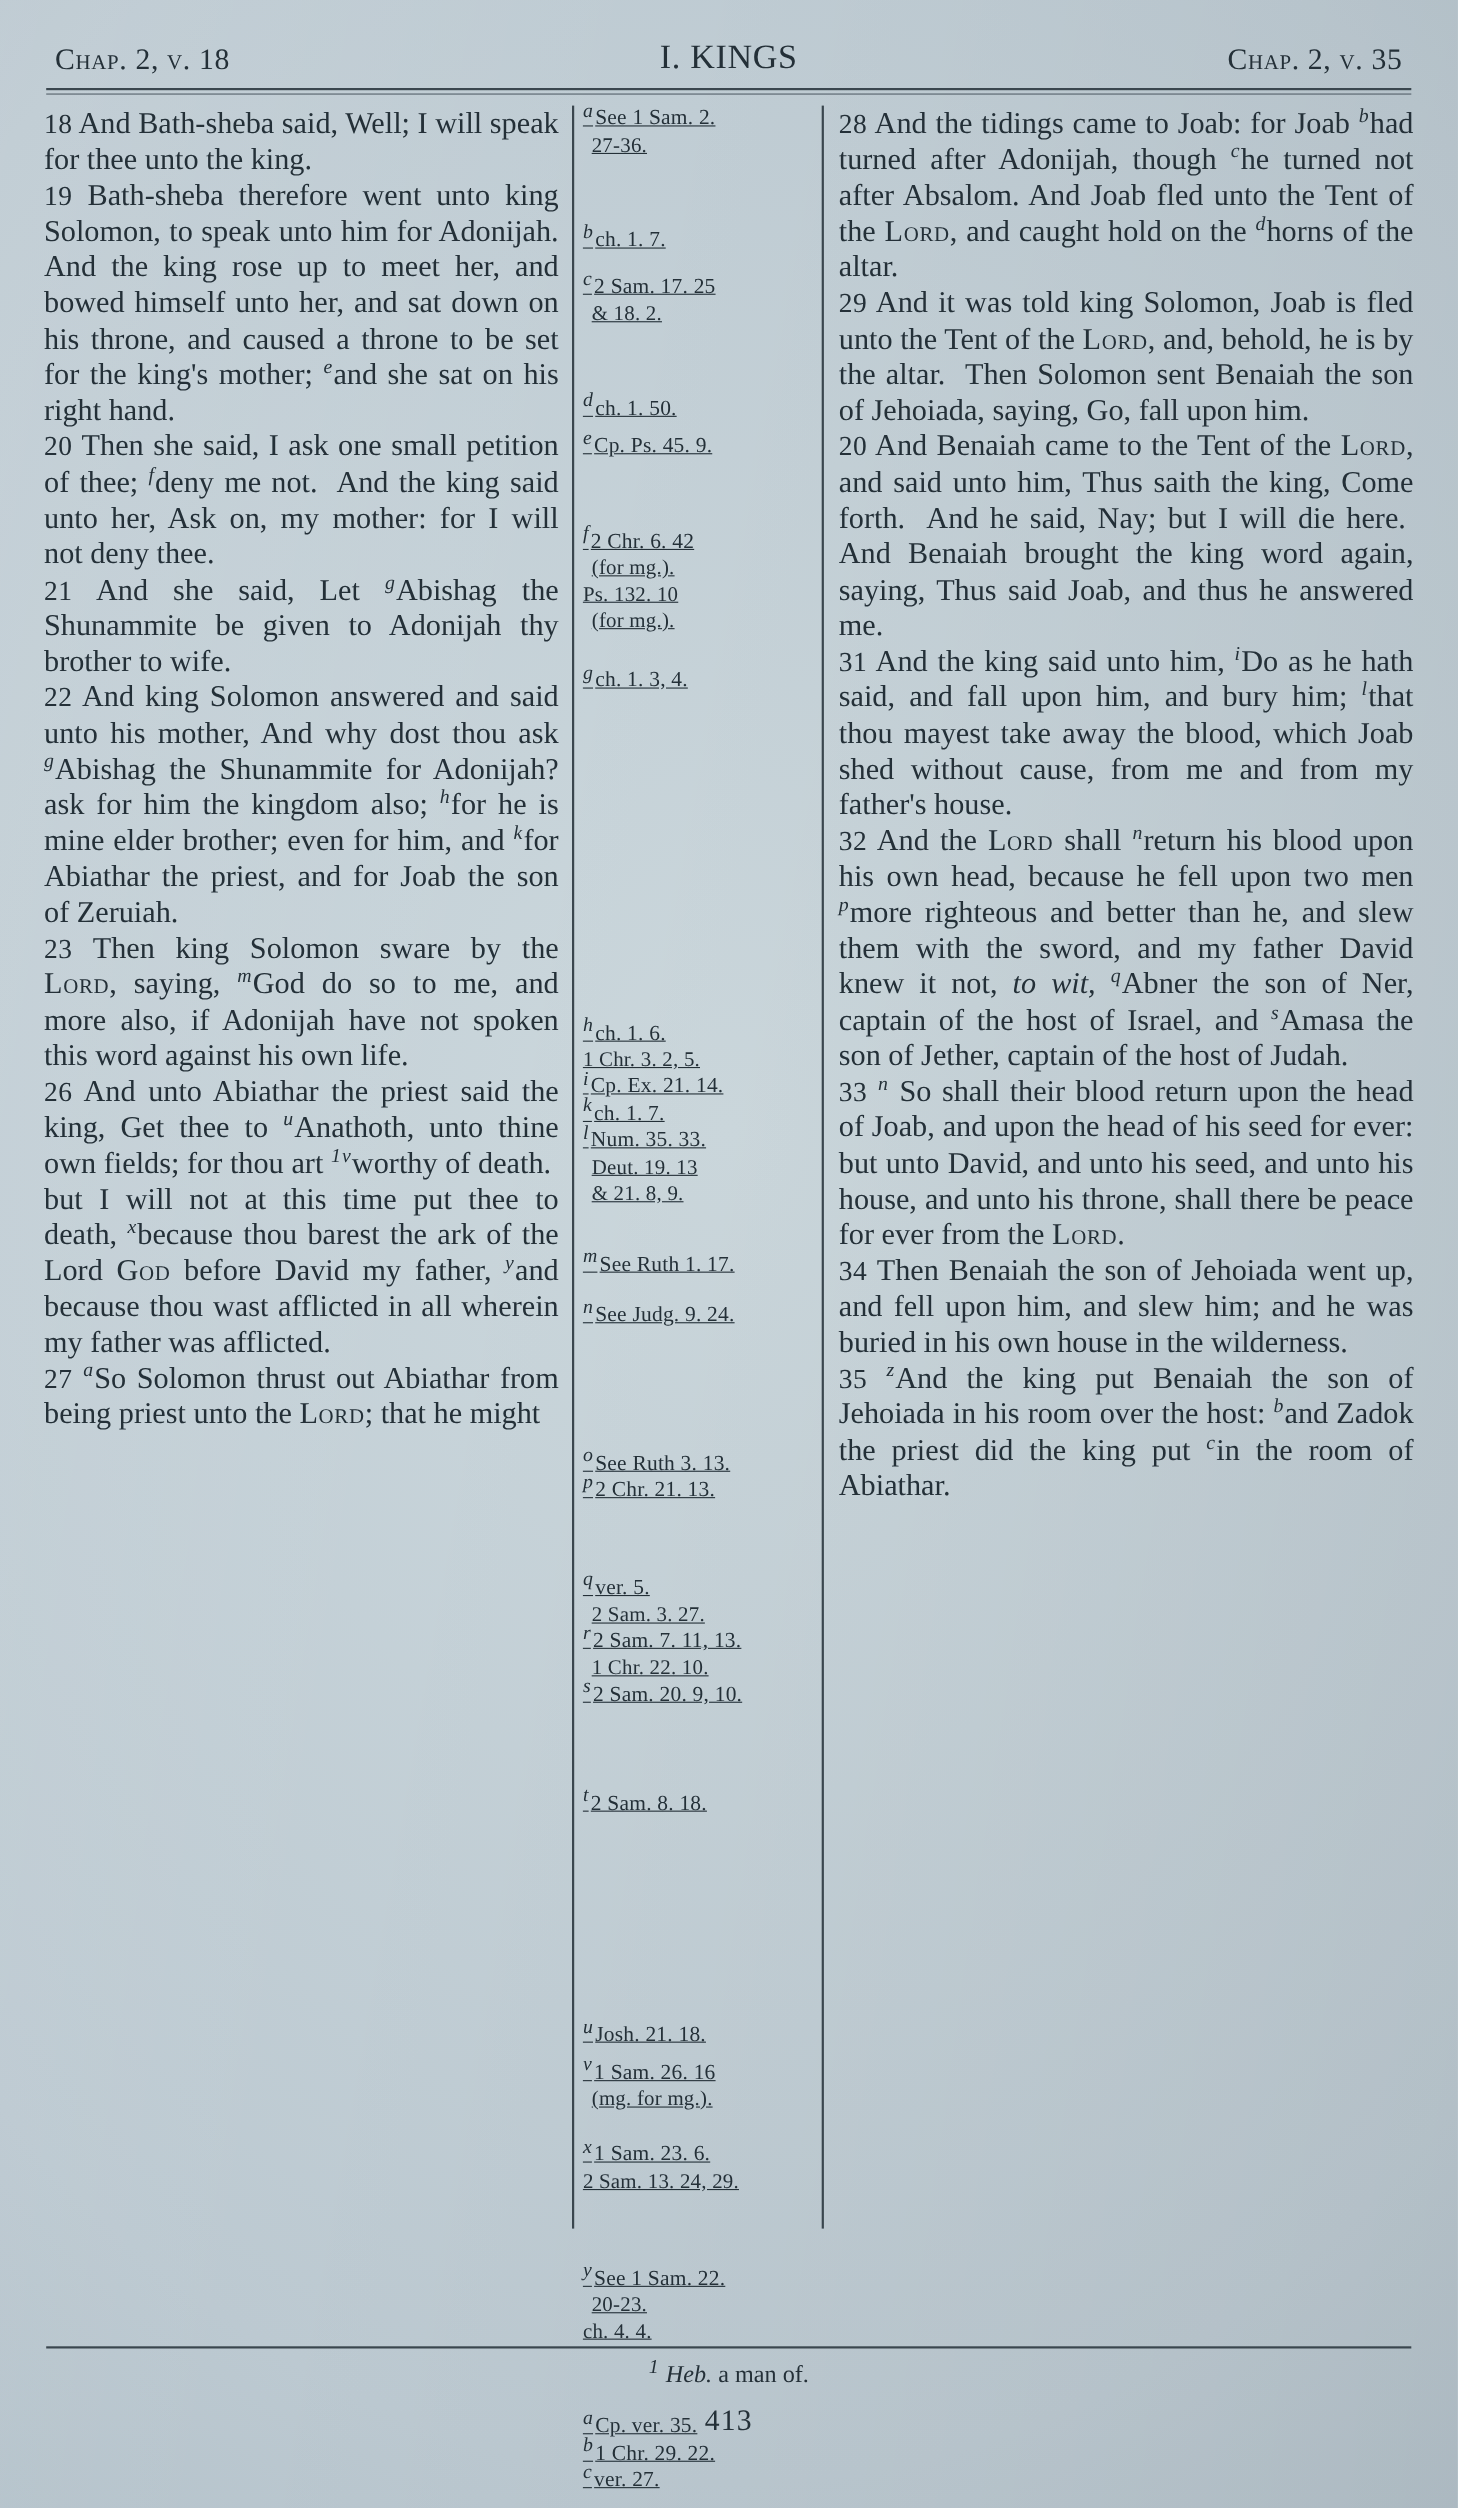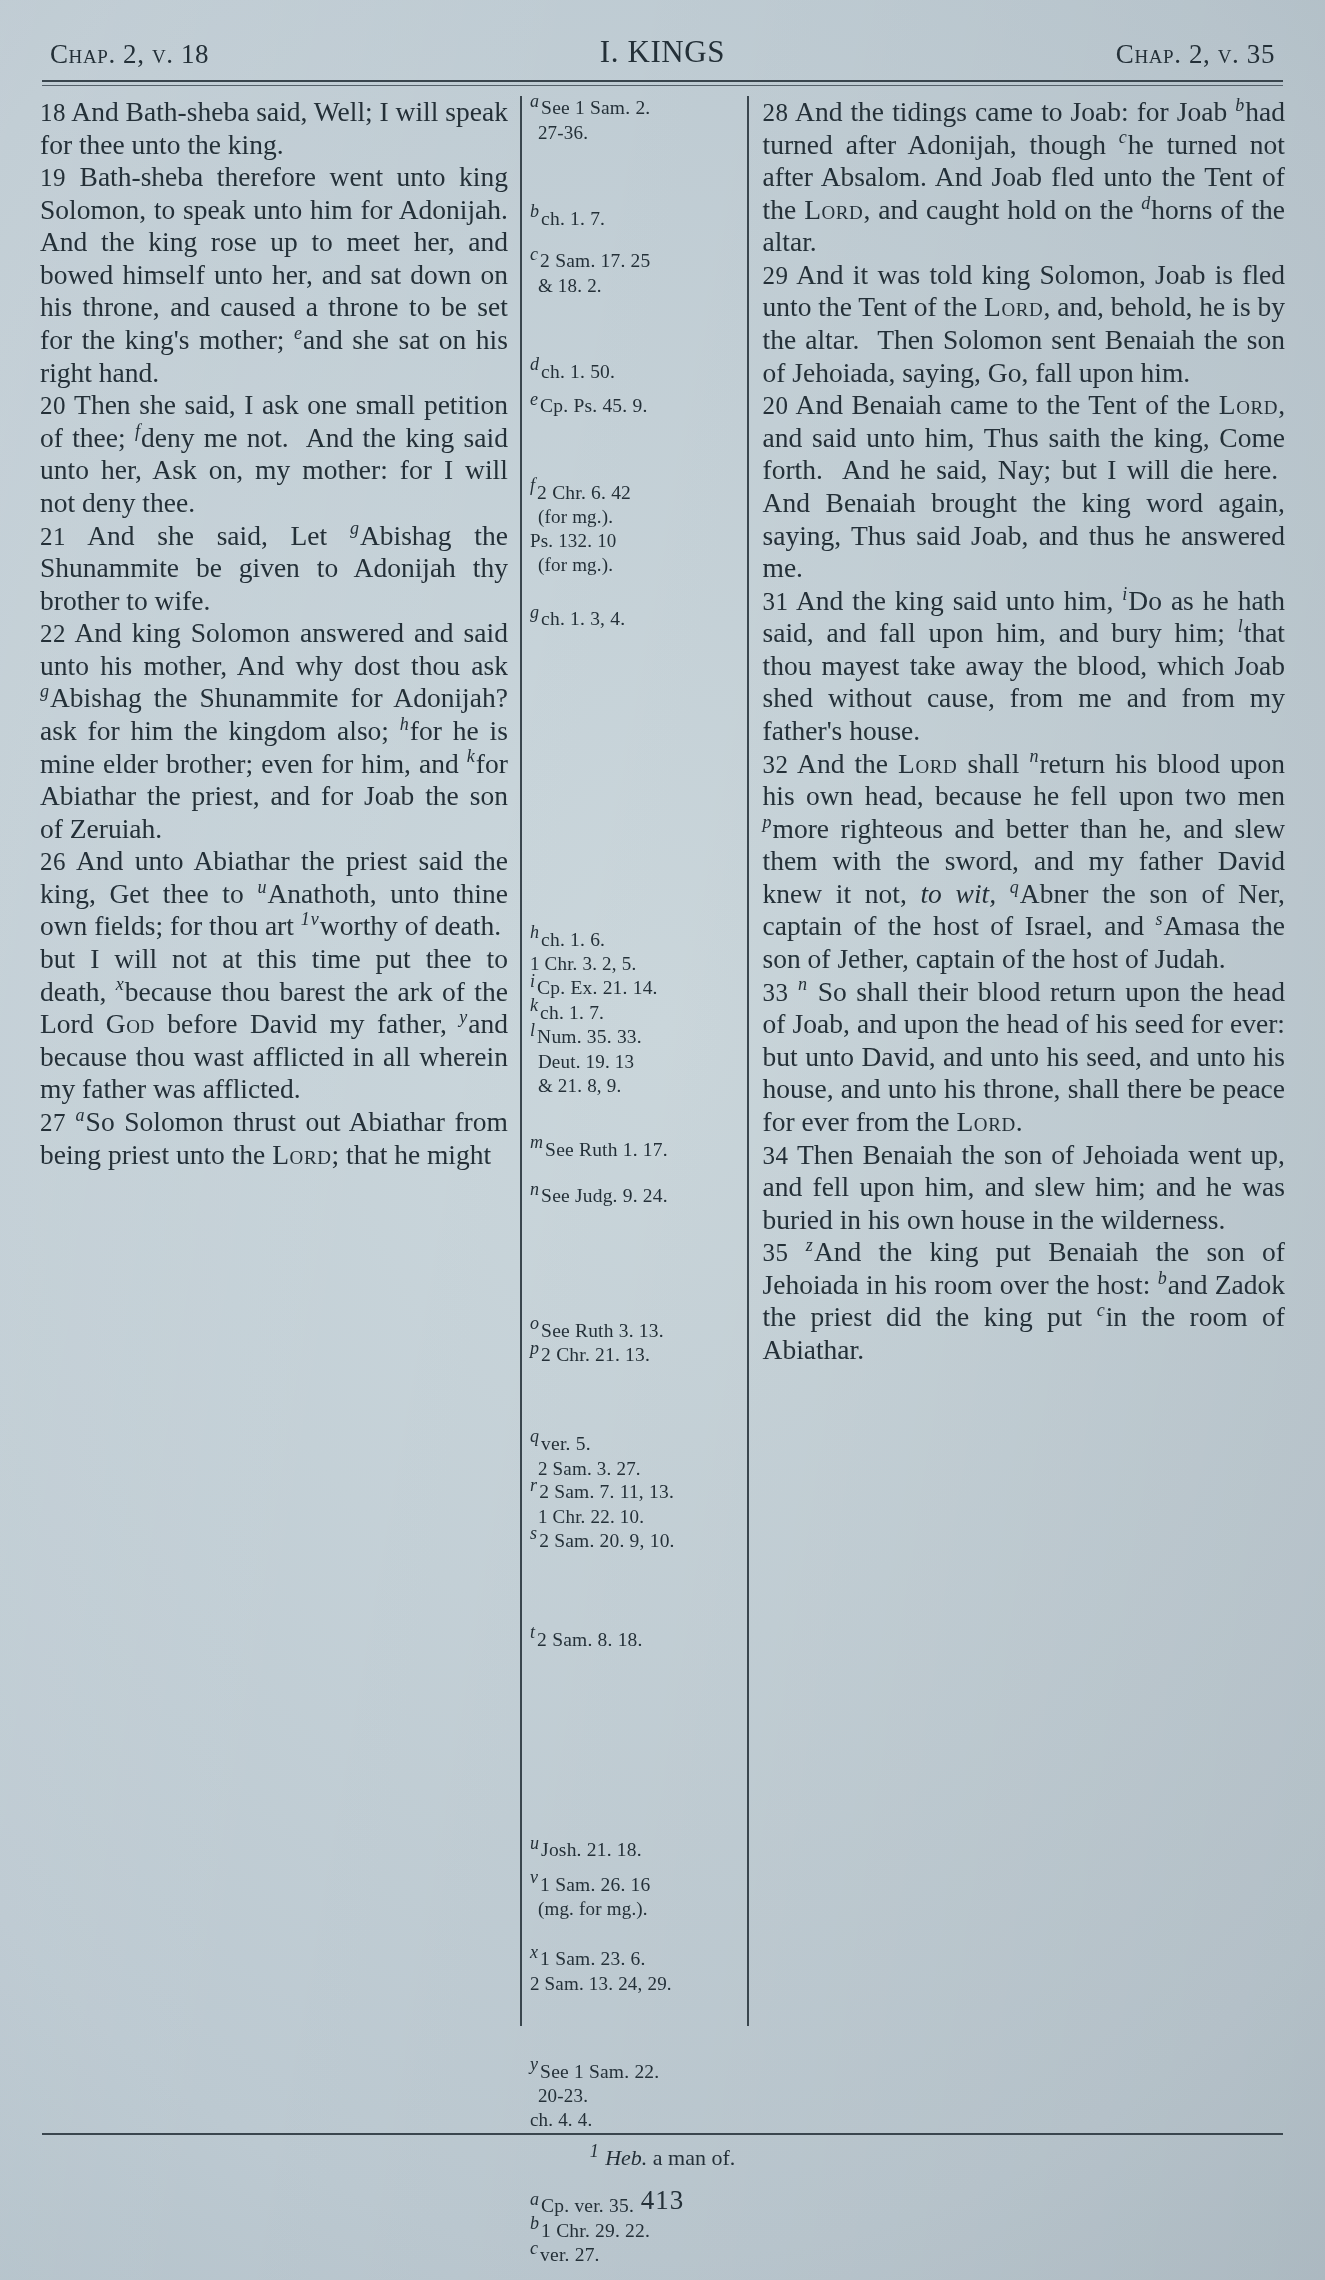--- a/index.html
+++ b/index.html
@@ -82,20 +82,21 @@
   }
   .col-main-left {
     width: 492px;
     padding-right: 12px;
   }
   .col-notes {
     width: 234px;
     padding: 0 8px;
     border-left: 2px solid #3a464e;
     border-right: 2px solid #3a464e;
+    text-decoration: underline;
   }
   .col-main-right {
     width: 550px;
     padding-left: 14px;
   }
 
   .col-main-left p, .col-main-right p {
     margin: 0;
     font-size: 27.5px;
     line-height: 1.185;
@@ -182,20 +183,21 @@
   <div class="rule-thin"></div>
 
   <div class="body-area">
 
     <div class="col col-main-left">
       <p><span class="vnum">18</span> And Bath-sheba said, Well; I will speak for thee unto the king.</p>
       <p><span class="vnum">19</span> Bath-sheba therefore went unto king Solomon, to speak unto him for Adonijah. And the king rose up to meet her, and bowed himself unto her, and sat down on his throne, and caused a throne to be set for the king's mother; <sup class="ref">e</sup>and she sat on his right hand.</p>
       <p><span class="vnum">20</span> Then she said, I ask one small petition of thee; <sup class="ref">f</sup>deny me not.&nbsp; And the king said un­to her, Ask on, my mother: for I will not deny thee.</p>
       <p><span class="vnum">21</span> And she said, Let <sup class="ref">g</sup>Abishag the Shunammite be given to Adonijah thy brother to wife.</p>
       <p><span class="vnum">22</span> And king Solomon an­swered and said unto his mo­ther, And why dost thou ask <sup class="ref">g</sup>Abishag the Shunammite for Adonijah? ask for him the kingdom also; <sup class="ref">h</sup>for he is mine elder brother; even for him, and <sup class="ref">k</sup>for Abiathar the priest, and for Joab the son of Ze­ruiah.</p>
+      <p><span class="vnum">23</span> Then king Solomon sware by the <span class="sc">Lord</span>, saying, <sup class="ref">m</sup>God do so to me, and more also, if A­donijah have not spoken this word against his own life.</p>
       <p><span class="vnum">26</span> And unto Abiathar the priest said the king, Get thee to <sup class="ref">u</sup>Anathoth, unto thine own fields; for thou art <sup class="ref">1</sup><sup class="ref">v</sup>worthy of death.&nbsp; but I will not at this time put thee to death, <sup class="ref">x</sup>because thou barest the ark of the Lord <span class="sc">God</span> before David my father, <sup class="ref">y</sup>and because thou wast afflicted in all wherein my father was afflicted.</p>
       <p><span class="vnum">27</span> <sup class="ref">a</sup>So Solomon thrust out Abiathar from being priest un­to the <span class="sc">Lord</span>; that he might</p>
     </div>
 
     <div class="col col-notes">
       <p class="note"><span class="k">a</span>See 1 Sam. 2.<span class="sub">27-36.</span></p>
       <div style="height:62px"></div>
       <p class="note"><span class="k">b</span>ch. 1. 7.</p>
       <div style="height:18px"></div>
       <p class="note"><span class="k">c</span>2 Sam. 17. 25<span class="sub">&amp; 18. 2.</span></p>

